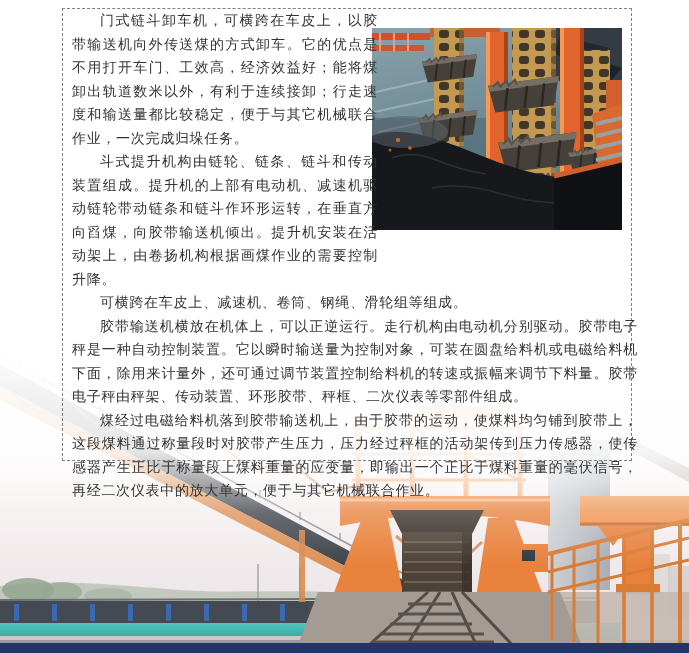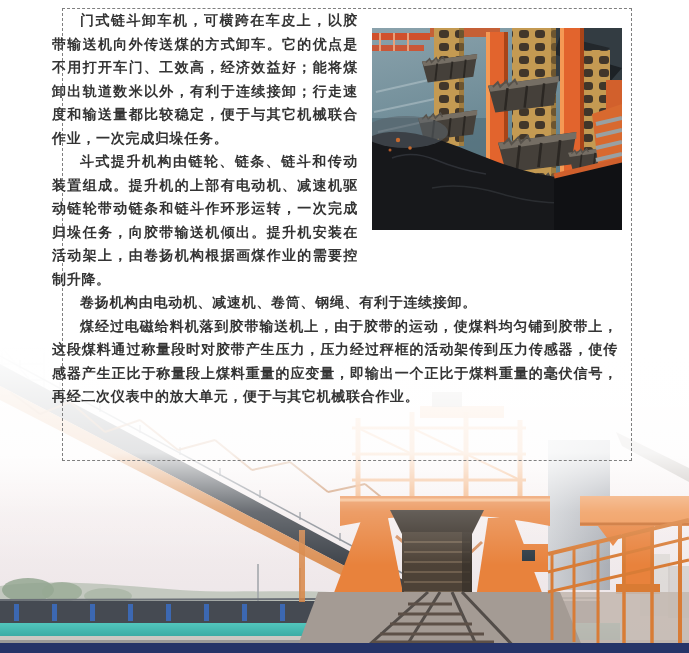--- a/index.html
+++ b/index.html
@@ -2,22 +2,22 @@
 <html><head>
 <meta charset="utf-8">
 <style>
   html,body{margin:0;padding:0;background:#fff;}
   .page{
     position:relative;width:689px;height:653px;background:#ffffff;
     overflow:hidden;font-family:"DejaVu Sans",sans-serif;
   }
   
   .text-wrap{
-    position:absolute;left:52px;top:9px;width:566px;z-index:6;
-    color:#343434;font-size:14px;font-weight:700;line-height:23.5px;
+    position:absolute;left:72px;top:9px;width:566px;z-index:6;
+    color:#343434;font-size:14px;font-weight:400;line-height:23.5px;
     letter-spacing:0.7px;text-align:justify;
   }
   .text-wrap p{margin:0;text-indent:2em;}
   .float-spacer{float:right;width:260px;height:252px;}
   
   .dash-box{
     position:absolute;left:62px;top:8px;width:568px;height:451px;
     border:1px dashed #7f7f7f;z-index:4;pointer-events:none;
   }
   
@@ -326,18 +326,19 @@
       <g>
         <polygon points="182,148 250,132 250,202 182,202" fill="#101114"></polygon>
         <line x1="182" y1="148" x2="250" y2="132" stroke="#cf5f2c" stroke-width="5"></line>
       </g>
     </svg>
   </div>
 
   <div class="text-wrap">
     <div class="float-spacer"></div>
     <p>门式链斗卸车机，可横跨在车皮上，以胶带输送机向外传送煤的方式卸车。它的优点是不用打开车门、工效高，经济效益好；能将煤卸出轨道数米以外，有利于连续接卸；行走速度和输送量都比较稳定，便于与其它机械联合作业，一次完成归垛任务。</p>
-    <p>斗式提升机构由链轮、链条、链斗和传动装置组成。提升机的上部有电动机、减速机驱动链轮带动链条和链斗作环形运转，一次完成归垛任务，向胶带输送机倾出。提升机安装在活动架上，由卷扬机构根据画煤作业的需要控制升降。</p>
-    <p>卷扬机构由电动机、减速机、卷筒、钢绳、有利于连续接卸。</p>
+    <p>斗式提升机构由链轮、链条、链斗和传动装置组成。提升机的上部有电动机、减速机驱动链轮带动链条和链斗作环形运转，在垂直方向舀煤，向胶带输送机倾出。提升机安装在活动架上，由卷扬机构根据画煤作业的需要控制升降。</p>
+    <p>可横跨在车皮上、减速机、卷筒、钢绳、滑轮组等组成。</p>
+    <p>胶带输送机横放在机体上，可以正逆运行。走行机构由电动机分别驱动。胶带电子秤是一种自动控制装置。它以瞬时输送量为控制对象，可装在圆盘给料机或电磁给料机下面，除用来计量外，还可通过调节装置控制给料机的转速或振幅来调节下料量。胶带电子秤由秤架、传动装置、环形胶带、秤框、二次仪表等零部件组成。</p>
     <p>煤经过电磁给料机落到胶带输送机上，由于胶带的运动，使煤料均匀铺到胶带上，这段煤料通过称量段时对胶带产生压力，压力经过秤框的活动架传到压力传感器，使传感器产生正比于称量段上煤料重量的应变量，即输出一个正比于煤料重量的毫伏信号，再经二次仪表中的放大单元，便于与其它机械联合作业。</p>
   </div>
 
 </div>
 
 </body></html>

